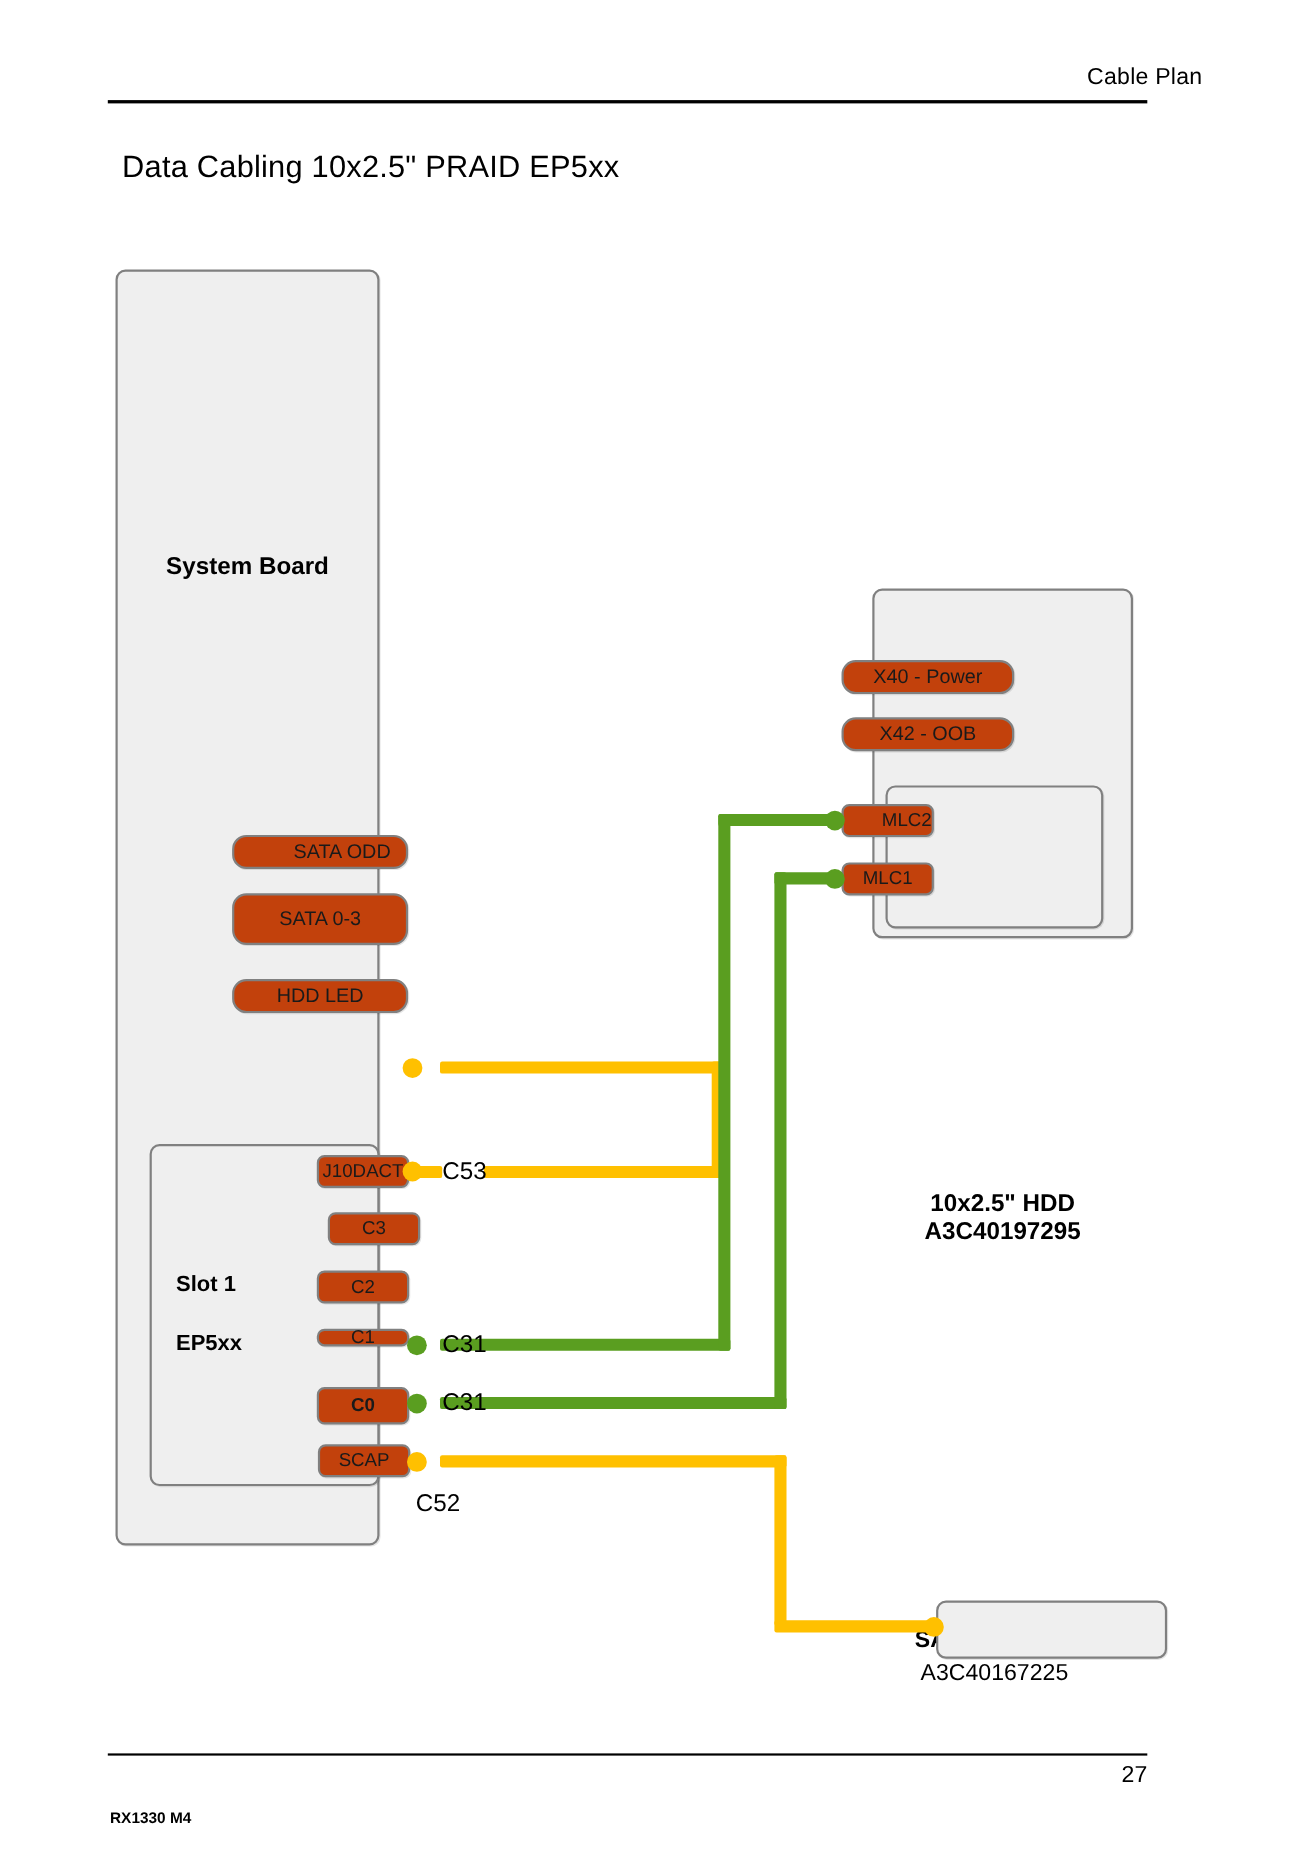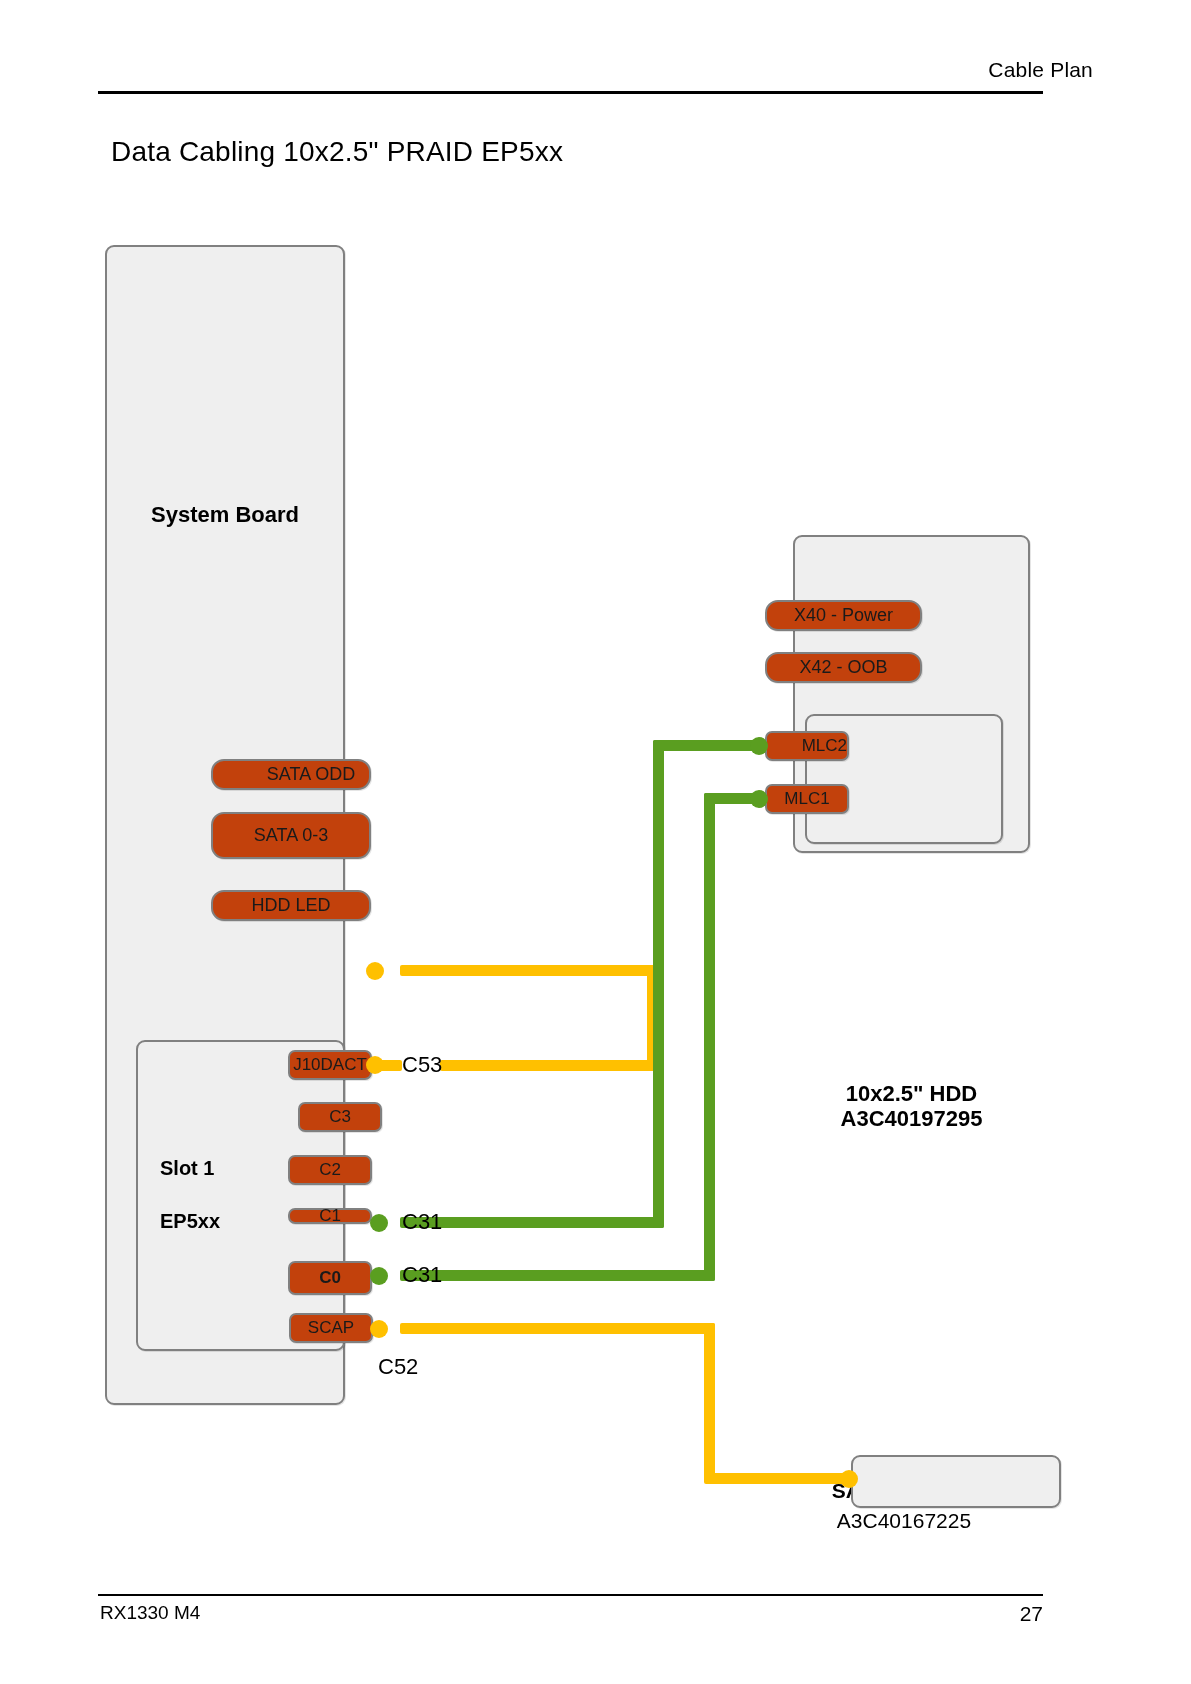--- a/index.html
+++ b/index.html
@@ -4,21 +4,21 @@
 <style>
   html,body{margin:0;padding:0;background:#ffffff;}
   body{width:1191px;height:1684px;position:relative;font-family:"Liberation Sans",sans-serif;color:#000;}
   .page{position:absolute;inset:0;}
 
   
   .hdr-text{position:absolute;right:98px;top:58px;font-size:21px;letter-spacing:.2px;}
   .hdr-rule{position:absolute;left:98px;top:91px;width:945px;height:3px;background:#000;}
   .doc-title{position:absolute;left:111px;top:136px;font-size:28px;letter-spacing:.2px;}
   .ftr-rule{position:absolute;left:98px;top:1594px;width:945px;height:2px;background:#000;}
-  .ftr-left{position:absolute;left:100px;top:1602px;font-size:19px;}
+  .ftr-left{position:absolute;left:100px;top:1644px;font-size:14px;font-weight:bold;}
   .ftr-right{position:absolute;left:998px;top:1602px;font-size:21px;width:45px;text-align:right;}
 
   
   .block{position:absolute;background:#efefef;border:2px solid #808080;border-radius:9px;
          box-sizing:border-box;box-shadow:1px 1px 0 rgba(0,0,0,.10);}
   .block-title{position:absolute;width:100%;text-align:center;font-weight:bold;}
 
   .pill{position:absolute;background:#c2410c;border:2px solid #808080;border-radius:13px;
         box-sizing:border-box;display:flex;align-items:center;justify-content:center;
         font-size:18px;color:#1a1a1a;box-shadow:1px 1px 0 rgba(0,0,0,.10);z-index:6;}

